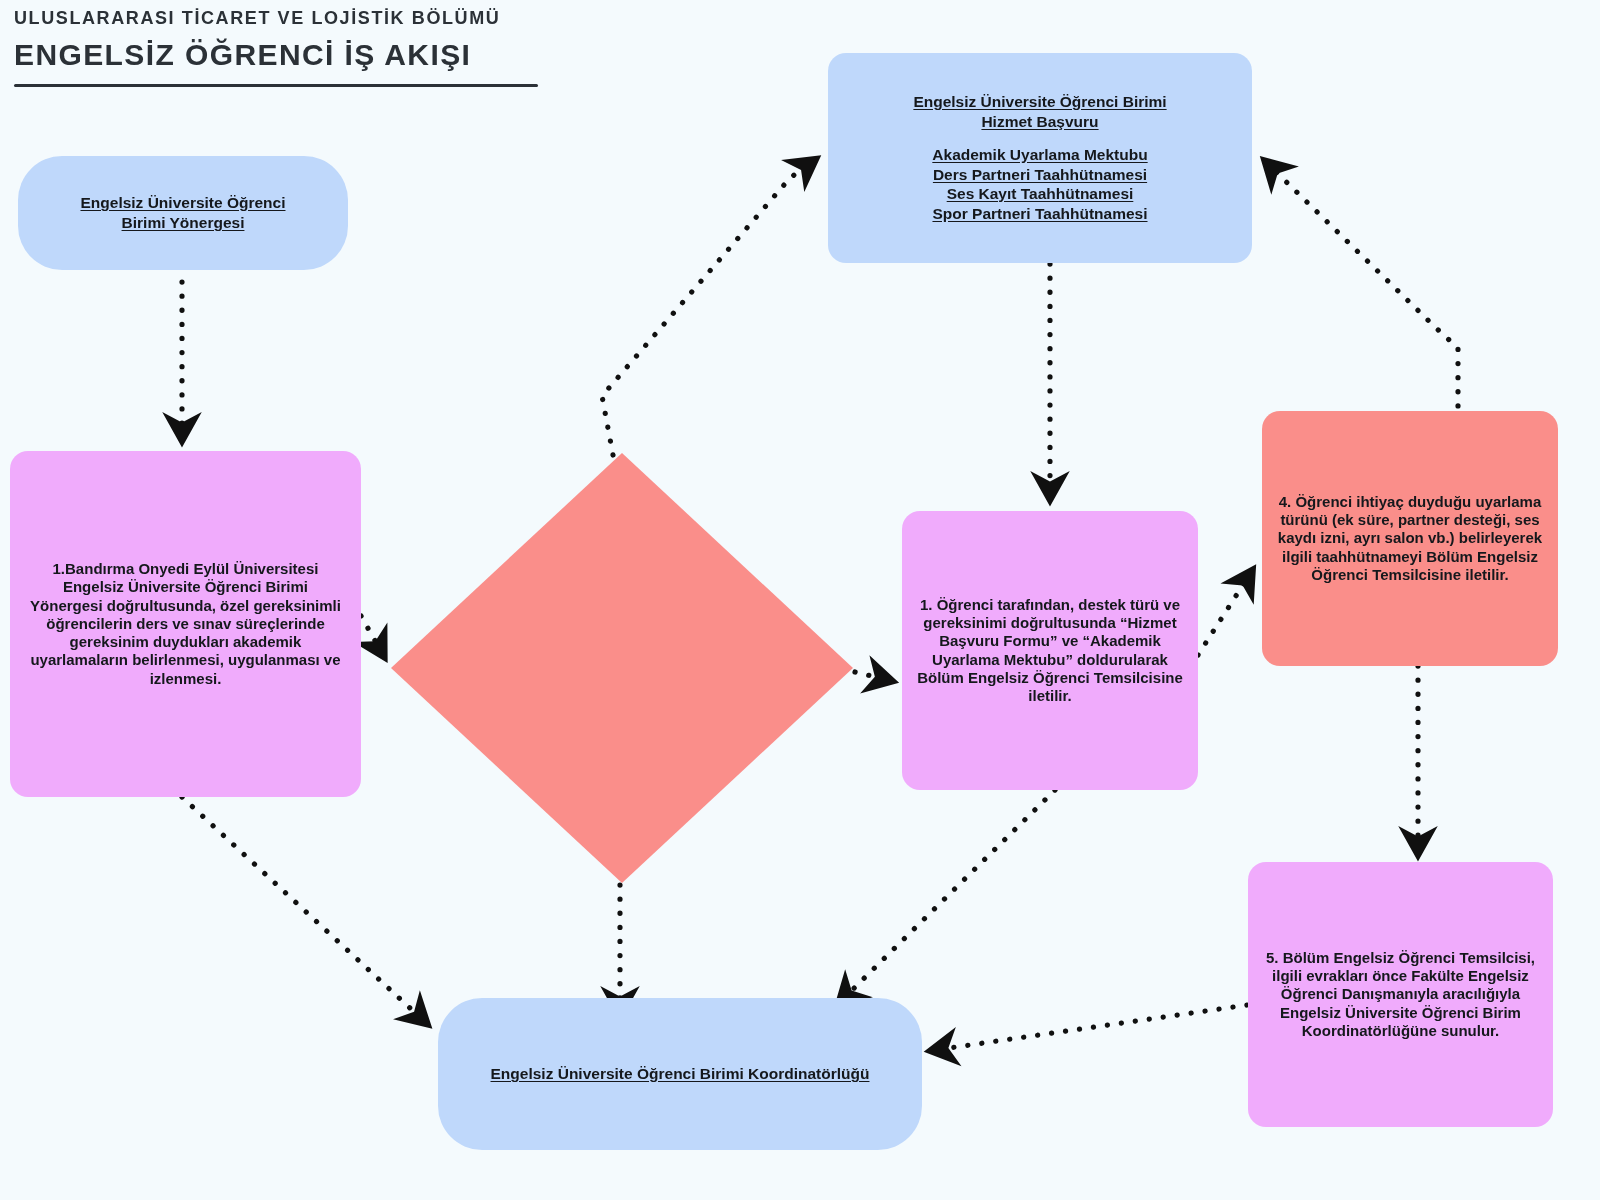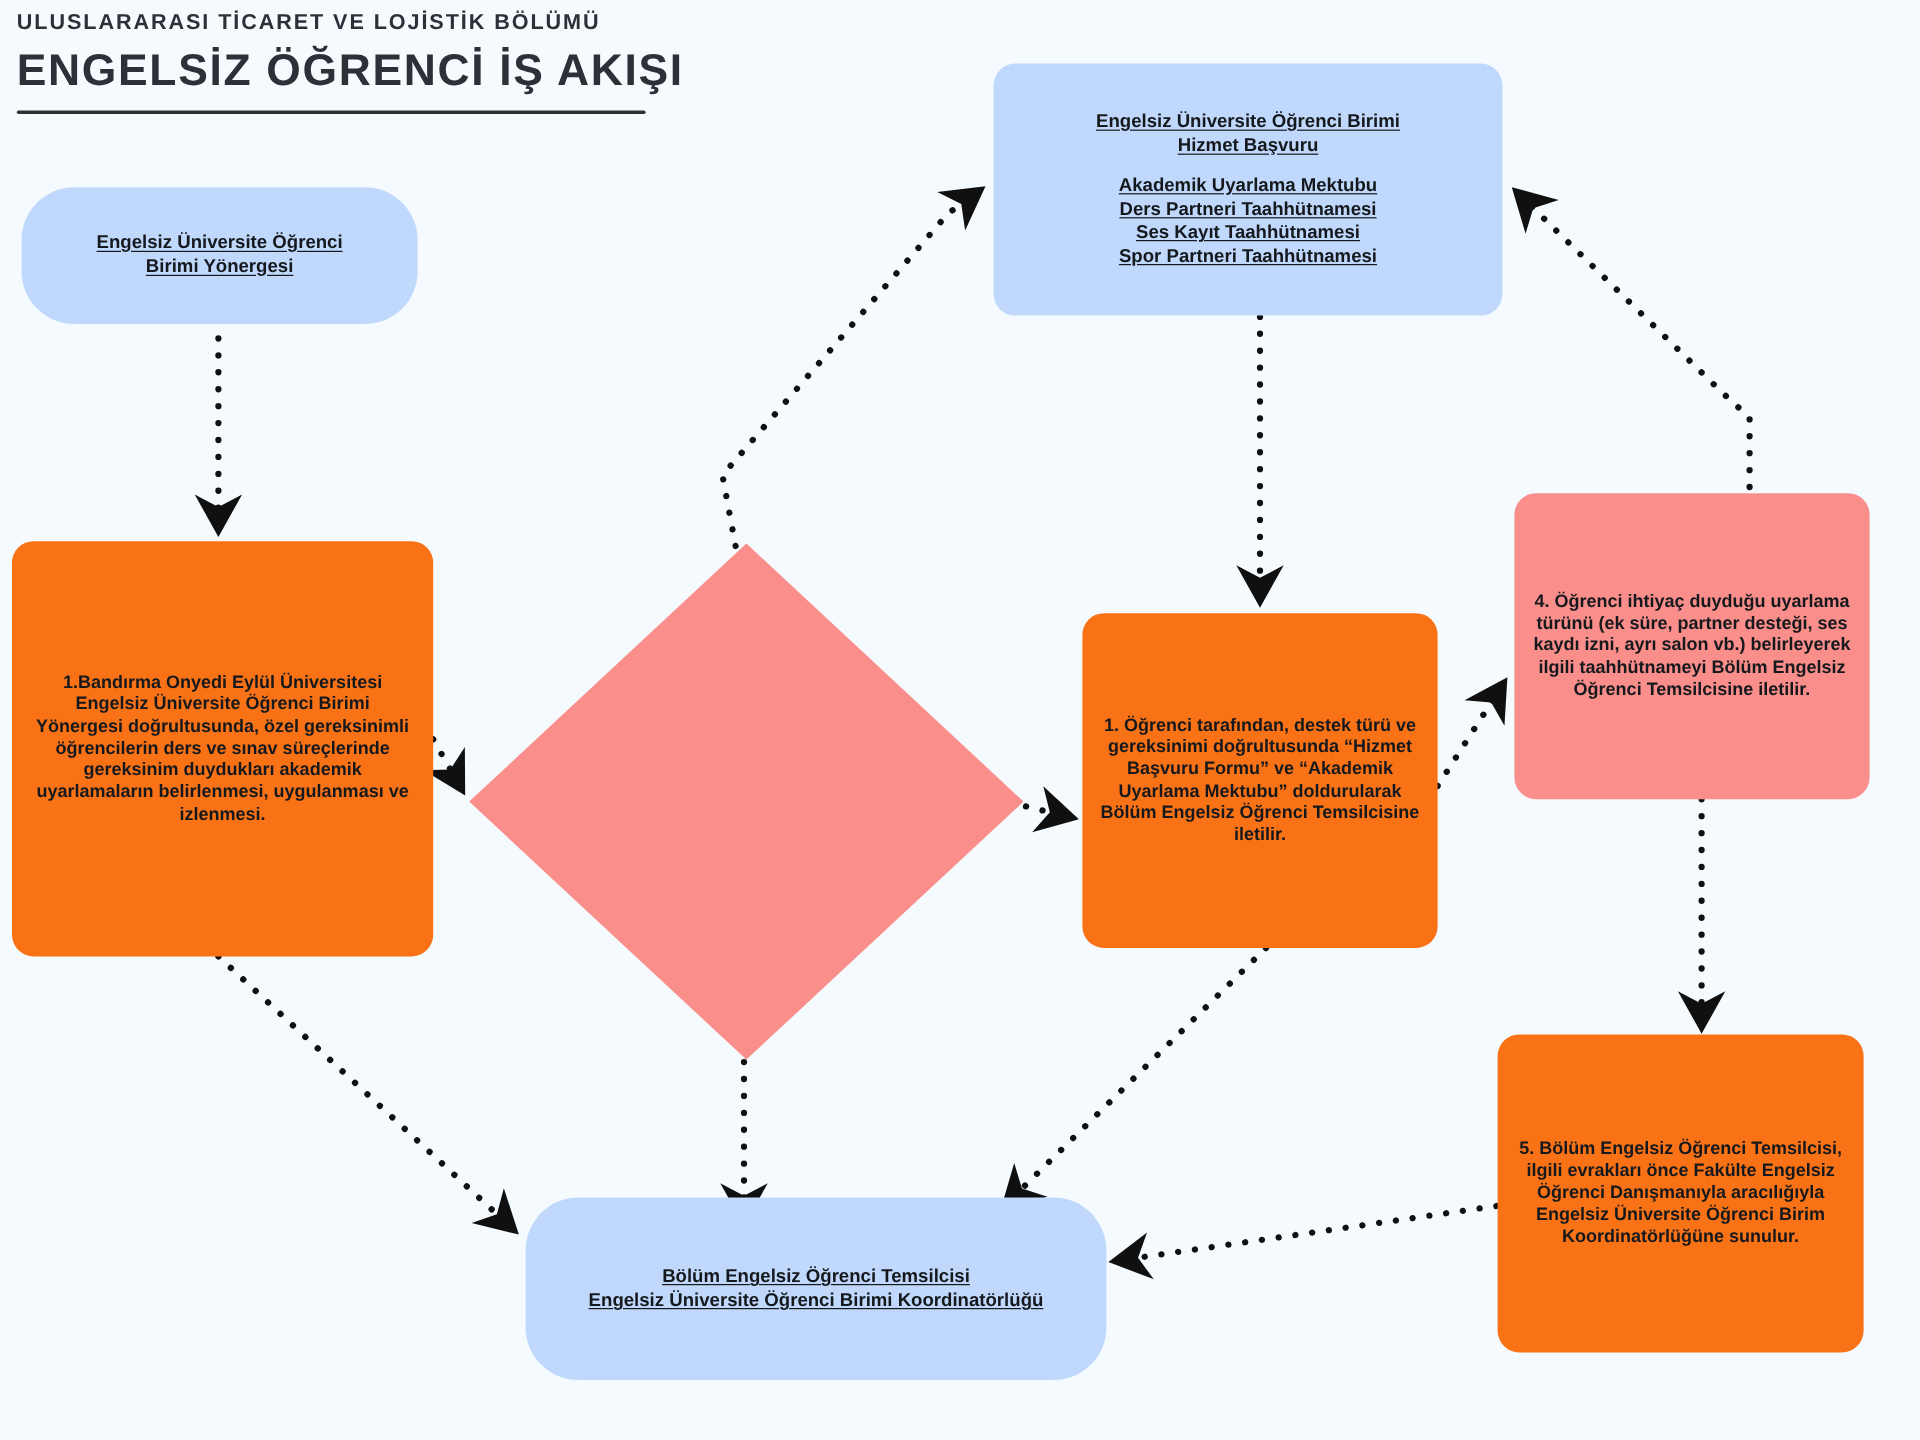--- a/index.html
+++ b/index.html
@@ -10,37 +10,37 @@
     overflow:hidden;
     position:relative;
   }
   #flow{position:absolute;inset:0;width:1600px;height:1200px;}
   .hdr{position:absolute;left:14px;top:8px;}
   .hdr-sub{
     font-size:18px;font-weight:bold;letter-spacing:1.6px;
     color:#2b3137;white-space:nowrap;
   }
   .hdr-title{
-    font-size:37px;font-weight:bold;letter-spacing:1.4px;
+    font-size:30px;font-weight:bold;letter-spacing:1.4px;
     color:#2b3137;white-space:nowrap;margin-top:9px;
   }
   .hdr-rule{
     width:524px;height:3px;background:#2b3137;margin-top:12px;border-radius:2px;
   }
   .node{
     position:absolute;
     display:flex;align-items:center;justify-content:center;
     text-align:center;
     box-sizing:border-box;
     color:#15181c;
     border-radius:18px;
   }
   .node .txt{width:100%;}
   .blue{background:#bfd8fb;}
-  .pinklight{background:#f97316;}
+  .pinklight{background:#f0abfc;}
   .pinkdeep{background:#fa8e8a;}
   .rounded{border-radius:44px;}
   .u-line{display:block;text-decoration:underline;text-underline-offset:2px;}
   .blue .txt{font-size:15.5px;font-weight:bold;line-height:1.28;}
   .pinklight .txt,.pinkdeep .txt{font-size:15px;font-weight:bold;line-height:1.22;}
   .gap{display:block;height:13px;}
   .diamond-wrap{position:absolute;}
   .diamond-lbl{
     position:absolute;text-align:center;font-size:15px;font-weight:bold;
     line-height:1.22;color:#15181c;
@@ -125,16 +125,15 @@
 <div class="node pinkdeep" style="left:1262px;top:411px;width:296px;height:255px;padding:0 12px;">
   <div class="txt">4. Öğrenci ihtiyaç duyduğu uyarlama türünü (ek süre, partner desteği, ses kaydı izni, ayrı salon vb.) belirleyerek ilgili taahhütnameyi Bölüm Engelsiz Öğrenci Temsilcisine iletilir.</div>
 </div>
 
 <div class="node pinklight" style="left:1248px;top:862px;width:305px;height:265px;padding:0 12px;">
   <div class="txt">5. Bölüm Engelsiz Öğrenci Temsilcisi, ilgili evrakları önce Fakülte Engelsiz Öğrenci Danışmanıyla aracılığıyla Engelsiz Üniversite Öğrenci Birim Koordinatörlüğüne sunulur.</div>
 </div>
 
 <div class="node blue rounded" style="left:438px;top:998px;width:484px;height:152px;padding:0 14px;">
   <div class="txt">
-    <span class="u-line">Bölüm Engelsiz Öğrenci Temsilcisi</span>
     <span class="u-line">Engelsiz Üniversite Öğrenci Birimi Koordinatörlüğü</span>
   </div>
 </div>
 
 </body></html>

